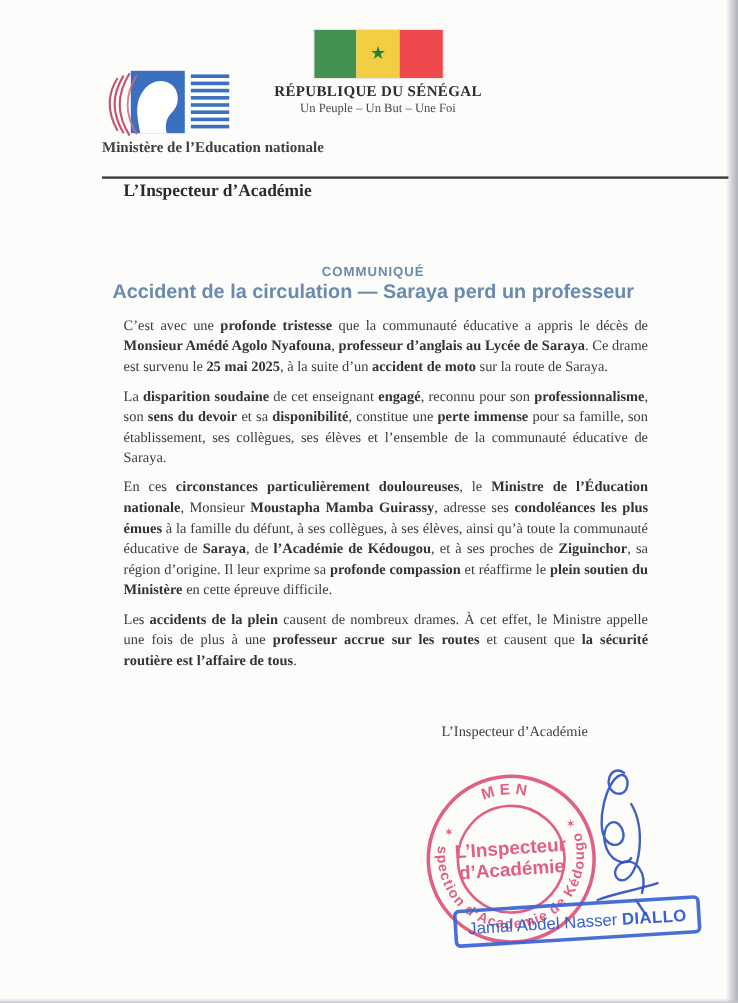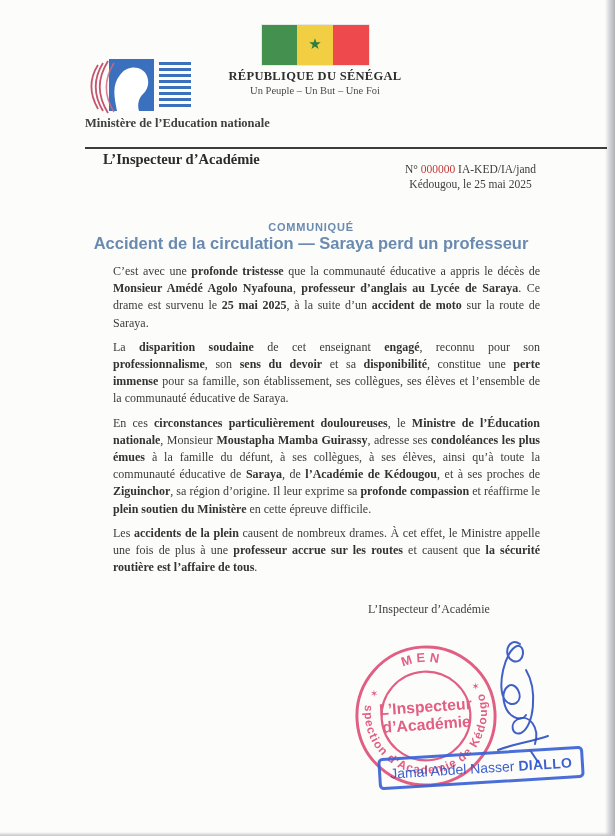--- a/index.html
+++ b/index.html
@@ -35,21 +35,21 @@
   .ref { position:absolute; left:398px; top:162px; width:145px; text-align:center; font-size:11.5px; line-height:14.5px; color:#3d3d3d; }
   .ref .red { color:#c43b3b; }
   
   .comm-label { position:absolute; left:0; top:221px; width:622px; text-align:center;
     font-family:"Liberation Sans",sans-serif; font-weight:bold; font-size:11px;
     letter-spacing:.8px; color:#6a8ab0; }
   .comm-title { position:absolute; left:0; top:234px; width:622px; text-align:center;
     font-family:"Liberation Sans",sans-serif; font-weight:bold; font-size:16.5px; color:#6a8ab0; }
   
   .body { position:absolute; left:97px; top:263px; width:443px; font-size:12px; line-height:17.2px; text-align:justify; color:#3b3b3b; }
-  .para { margin:0 0 7px 16px; }
+  .para { margin:0 0 7px 6px; }
   .para b { font-weight:bold; color:#333; }
   
   .sig-title { position:absolute; left:368px; top:602px; font-size:12px; color:#3d3d3d; }
   .stamp { position:absolute; left:352px; top:642px; width:148px; height:148px; transform:rotate(-4deg); opacity:.92; }
   .stamp .ring { fill:none; stroke:#e0527a; }
   .stamp text, .stamp textPath { font-family:"Liberation Sans",sans-serif; fill:#e0527a; }
   .st-top  { font-size:13px; font-weight:bold; letter-spacing:4px; }
   .st-ring { font-size:12px; font-weight:bold; letter-spacing:1px; }
   .st-star { font-size:10px; }
   .st-c1, .st-c2 { font-size:16px; font-weight:bold; text-anchor:middle; }
@@ -97,24 +97,20 @@
       <div class="band red"></div>
     </div>
     <div class="republic">RÉPUBLIQUE DU SÉNÉGAL</div>
     <div class="motto">Un Peuple – Un But – Une Foi</div>
   </div>
 
   <div class="ministry">Ministère de l’Education nationale</div>
   <div class="header-rule"></div>
   <div class="office">L’Inspecteur d’Académie</div>
 
-  <div class="ref">
-    <div class="ref-line"><span>N° </span><span class="red">000000</span><span> IA-KED/IA/jand</span></div>
-    <div class="ref-line">Kédougou, le 25 mai 2025</div>
-  </div>
 
   <div class="comm-label">COMMUNIQUÉ</div>
   <div class="comm-title">Accident de la circulation — Saraya perd un professeur</div>
 
   <div class="body">
     <p class="para"><span>C’est avec une </span><b>profonde tristesse</b><span> que la communauté éducative a appris le décès de </span><b>Monsieur Amédé Agolo Nyafouna</b><span>, </span><b>professeur d’anglais au Lycée de Saraya</b><span>. Ce drame est survenu le </span><b>25 mai 2025</b><span>, à la suite d’un </span><b>accident de moto</b><span> sur la route de Saraya.</span></p>
     <p class="para"><span>La </span><b>disparition soudaine</b><span> de cet enseignant </span><b>engagé</b><span>, reconnu pour son </span><b>professionnalisme</b><span>, son </span><b>sens du devoir</b><span> et sa </span><b>disponibilité</b><span>, constitue une </span><b>perte immense</b><span> pour sa famille, son établissement, ses collègues, ses élèves et l’ensemble de la communauté éducative de Saraya.</span></p>
     <p class="para"><span>En ces </span><b>circonstances particulièrement douloureuses</b><span>, le </span><b>Ministre de l’Éducation nationale</b><span>, Monsieur </span><b>Moustapha Mamba Guirassy</b><span>, adresse ses </span><b>condoléances les plus émues</b><span> à la famille du défunt, à ses collègues, à ses élèves, ainsi qu’à toute la communauté éducative de </span><b>Saraya</b><span>, de </span><b>l’Académie de Kédougou</b><span>, et à ses proches de </span><b>Ziguinchor</b><span>, sa région d’origine. Il leur exprime sa </span><b>profonde compassion</b><span> et réaffirme le </span><b>plein soutien du Ministère</b><span> en cette épreuve difficile.</span></p>
     <p class="para"><span>Les </span><b>accidents de la plein</b><span> causent de nombreux drames. À cet effet, le Ministre appelle une fois de plus à une </span><b>professeur accrue sur les routes</b><span> et causent que </span><b>la sécurité routière est l’affaire de tous</b><span>.</span></p>
   </div>

